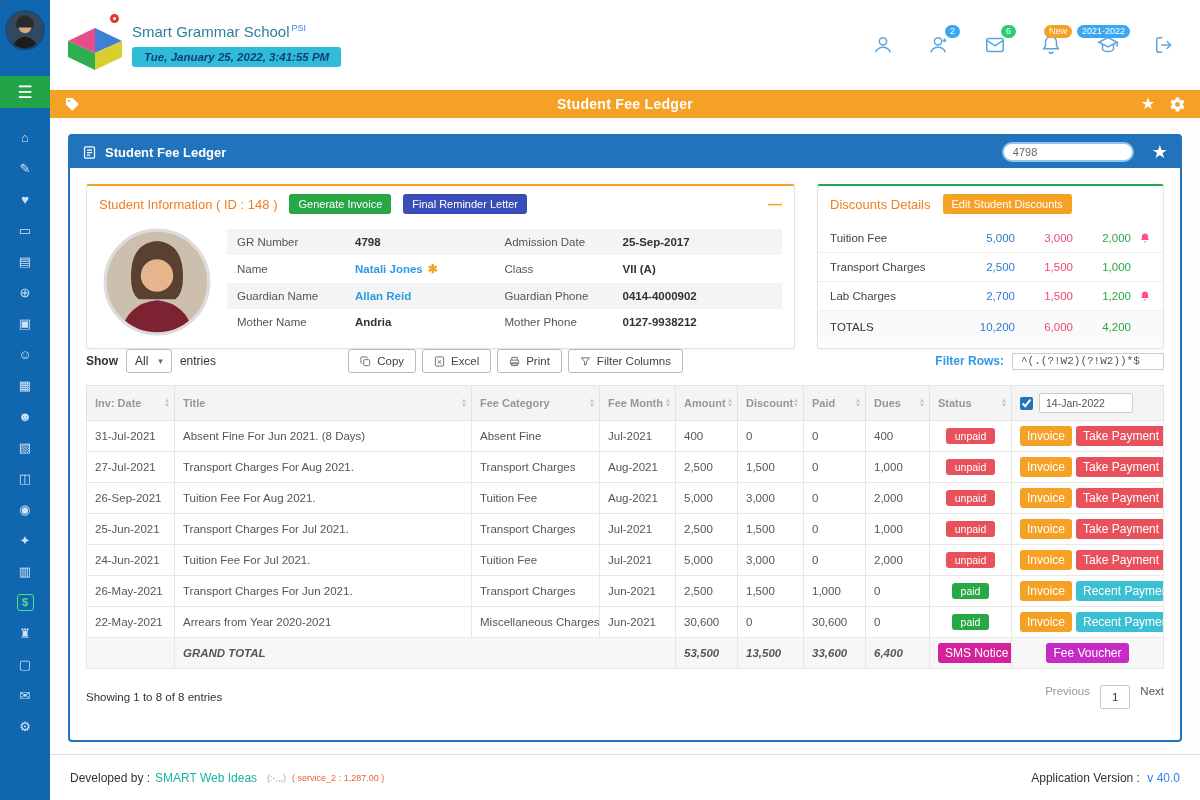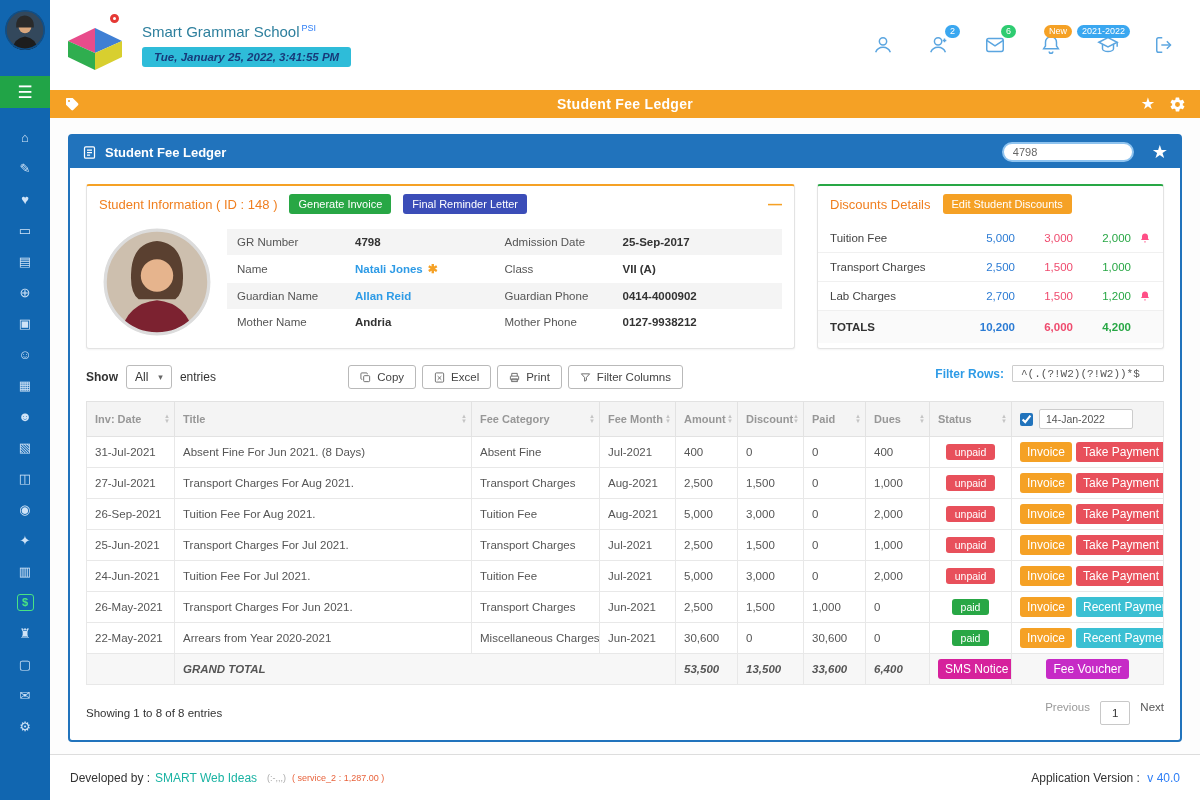--- a/index.html
+++ b/index.html
@@ -18,21 +18,21 @@
   .nav-item.active .nav-glyph{border:1px solid #49e383;border-radius:3px;width:17px;height:17px;display:flex;align-items:center;justify-content:center;font-size:11px;font-weight:bold}
 
   
   .main{flex:1;display:flex;flex-direction:column;height:800px;min-width:0}
 
   
   .topbar{height:90px;background:#fff;display:flex;align-items:center;padding:0 24px 0 14px;flex-shrink:0}
   .logo-wrap{position:relative;width:68px;height:58px;flex-shrink:0}
   .logo-dot{position:absolute;top:-2px;left:46px;width:9px;height:9px;border:3px solid #e53935;border-radius:50%;background:#fff}
   .logo-wrap svg{position:absolute;left:0;top:10px}
-  .school-block{margin-left:10px}
+  .school-block{}
   .school-name-row{font-size:15px;color:#2d7f9d}
   .school-sup{color:#2f7ff6;font-size:9px;vertical-align:super;margin-left:2px}
   .datetime-badge{display:inline-block;margin-top:7px;background:#2ebcd9;color:#173a7a;font-size:11.5px;font-style:italic;font-weight:bold;padding:4px 12px;border-radius:3px}
   .top-icons{margin-left:auto;display:flex;align-items:center;gap:34px}
   .top-icon{position:relative;cursor:pointer;display:flex;align-items:center;justify-content:center}
   .top-icon svg{display:block}
   .badge-dot{position:absolute;top:-9px;right:-10px;color:#fff;font-size:9px;line-height:1;padding:2px 5px;border-radius:8px;white-space:nowrap}
   .bg-blue{background:#3aa7f0}
   .bg-green{background:#2ecc71}
   .bg-orange{background:#f5a125}
@@ -78,25 +78,25 @@
   .gear-mini{color:#f5a125;margin-left:5px;font-size:12px;cursor:pointer}
 
   .discount-rows{padding:2px 0 0}
   .disc-row{display:grid;grid-template-columns:1fr 58px 58px 58px 20px;padding:8px 12px;font-size:11.5px;border-bottom:1px solid #f0f0f0;align-items:center}
   .d-label{color:#444}
   .d-num{text-align:right}
   .d-amount{color:#2b7bd4}
   .d-disc{color:#ef4b6e}
   .d-net{color:#28a745}
   .d-bell{display:flex;justify-content:flex-end;cursor:pointer}
-  .disc-totals{display:grid;grid-template-columns:1fr 58px 58px 58px 20px;padding:10px 12px;font-size:11.5px;background:#fafafa;font-weight:bold;align-items:center}
+  .disc-totals{display:grid;grid-template-columns:1fr 58px 58px 58px 20px;padding:10px 12px;font-size:11.5px;background:#fafafa;font-weight:normal;align-items:center}
   .disc-totals .d-label{color:#333}
 
   
-  .controls-row{display:flex;align-items:flex-start;margin-top:16px;flex-shrink:0}
+  .controls-row{display:flex;align-items:center;flex-shrink:0}
   .show-group{display:flex;align-items:center;gap:8px;font-size:12px;color:#333;font-weight:bold}
   .show-select{border:1px solid #bbb;border-radius:3px;padding:4px 8px;font-size:12px;font-weight:normal;color:#333;display:flex;align-items:center;gap:10px;cursor:pointer;background:#fff}
   .show-caret{font-size:9px;color:#666}
   .export-group{display:flex;gap:6px;margin:0 auto;transform:translateX(-60px)}
   .tool-btn{display:flex;align-items:center;gap:6px;background:#fff;border:1px solid #b9b9b9;border-radius:3px;padding:5px 11px;font-size:11.5px;color:#444;cursor:pointer;font-family:"Liberation Sans",sans-serif}
   .tool-btn svg{display:block}
   .filter-group{display:flex;align-items:center;gap:8px}
   .filter-label{color:#2e9be6;font-size:12px;font-weight:bold}
   .filter-input{width:152px;height:17px;border:1px solid #ccc;border-radius:1px;padding:0 8px;font-size:11px;color:#555;font-family:"Liberation Mono","DejaVu Sans Mono",monospace;outline:none}
 

